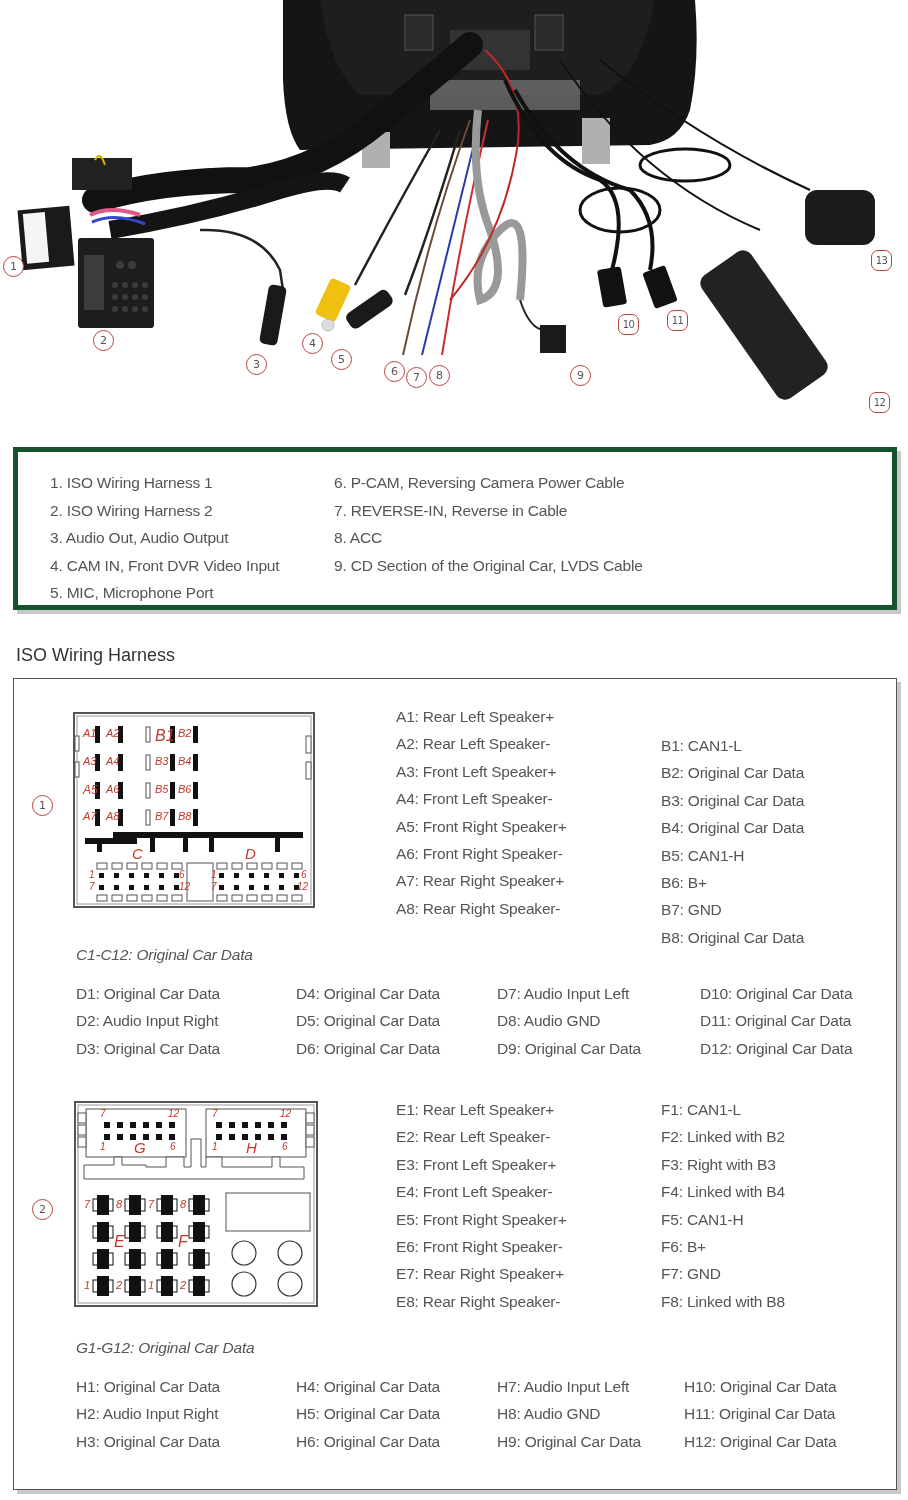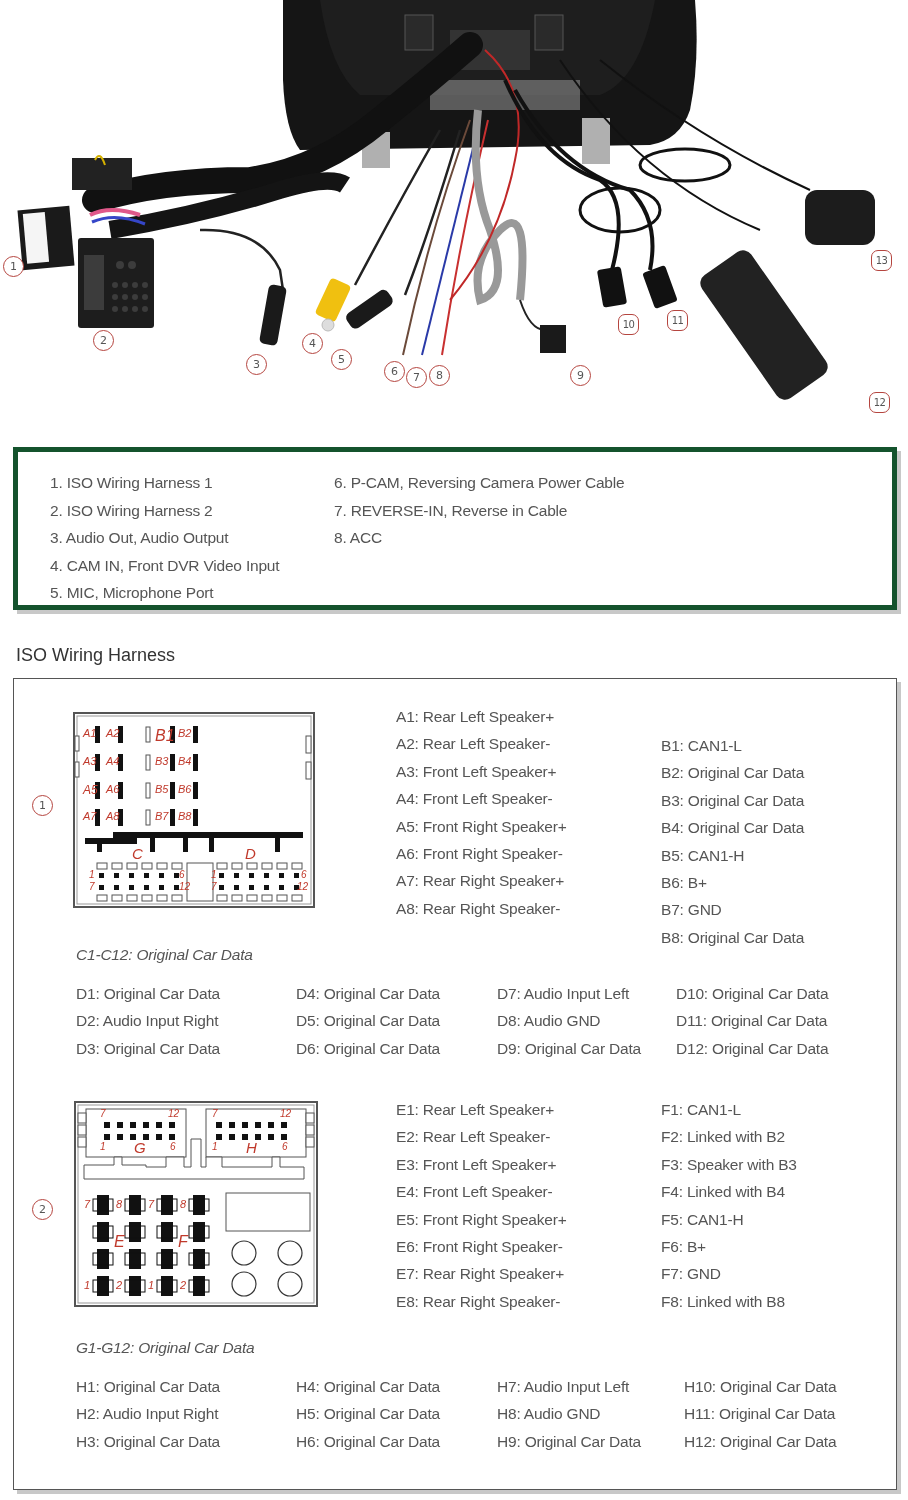--- a/index.html
+++ b/index.html
@@ -134,20 +134,21 @@
     <div class="legend-item">1. ISO Wiring Harness 1</div>
     <div class="legend-item">2. ISO Wiring Harness 2</div>
     <div class="legend-item">3. Audio Out, Audio Output</div>
     <div class="legend-item">4. CAM IN, Front DVR Video Input</div>
     <div class="legend-item">5. MIC, Microphone Port</div>
   </div>
   <div class="legend-col" style="left:316px">
     <div class="legend-item">6. P-CAM, Reversing Camera Power Cable</div>
     <div class="legend-item">7. REVERSE-IN, Reverse in Cable</div>
     <div class="legend-item">8. ACC</div>
+    <div class="legend-item">9. CD Section of the Original Car, LVDS Cable</div>
   </div>
 </div>
 
 <div id="iso-title">ISO Wiring Harness</div>
 
 <div id="iso-box"></div>
 
 <div class="callout" style="left:32px;top:795px">1</div>
 
 <div class="conn" style="left:73px;top:712px;width:242px;height:196px">
@@ -309,21 +310,21 @@
 <div class="pin-col" style="left:296px;top:980px">
   <div class="pin-text">D4: Original Car Data</div>
   <div class="pin-text">D5: Original Car Data</div>
   <div class="pin-text">D6: Original Car Data</div>
 </div>
 <div class="pin-col" style="left:497px;top:980px">
   <div class="pin-text">D7: Audio Input Left</div>
   <div class="pin-text">D8: Audio GND</div>
   <div class="pin-text">D9: Original Car Data</div>
 </div>
-<div class="pin-col" style="left:676px;top:980px">
+<div class="pin-col" style="left:700px;top:980px">
   <div class="pin-text">D10: Original Car Data</div>
   <div class="pin-text">D11: Original Car Data</div>
   <div class="pin-text">D12: Original Car Data</div>
 </div>
 
 <div class="callout" style="left:32px;top:1199px">2</div>
 
 <div class="conn" style="left:74px;top:1101px;width:244px;height:206px">
   <svg width="240" height="202" viewBox="0 0 240 202" style="position:absolute;left:0;top:0">
     <rect x="2" y="2" width="236" height="198" fill="none" stroke="#999"></rect>
@@ -441,21 +442,21 @@
   <div class="pin-text">E3: Front Left Speaker+</div>
   <div class="pin-text">E4: Front Left Speaker-</div>
   <div class="pin-text">E5: Front Right Speaker+</div>
   <div class="pin-text">E6: Front Right Speaker-</div>
   <div class="pin-text">E7: Rear Right Speaker+</div>
   <div class="pin-text">E8: Rear Right Speaker-</div>
 </div>
 <div class="pin-col" style="left:661px;top:1096px">
   <div class="pin-text">F1: CAN1-L</div>
   <div class="pin-text">F2: Linked with B2</div>
-  <div class="pin-text">F3: Speaker with B3</div>
+  <div class="pin-text">F3: Right with B3</div>
   <div class="pin-text">F4: Linked with B4</div>
   <div class="pin-text">F5: CAN1-H</div>
   <div class="pin-text">F6: B+</div>
   <div class="pin-text">F7: GND</div>
   <div class="pin-text">F8: Linked with B8</div>
 </div>
 
 <div class="pin-text abs" style="left:76px;top:1334px">G1-G12: Original Car Data</div>
 
 <div class="pin-col" style="left:76px;top:1373px">

